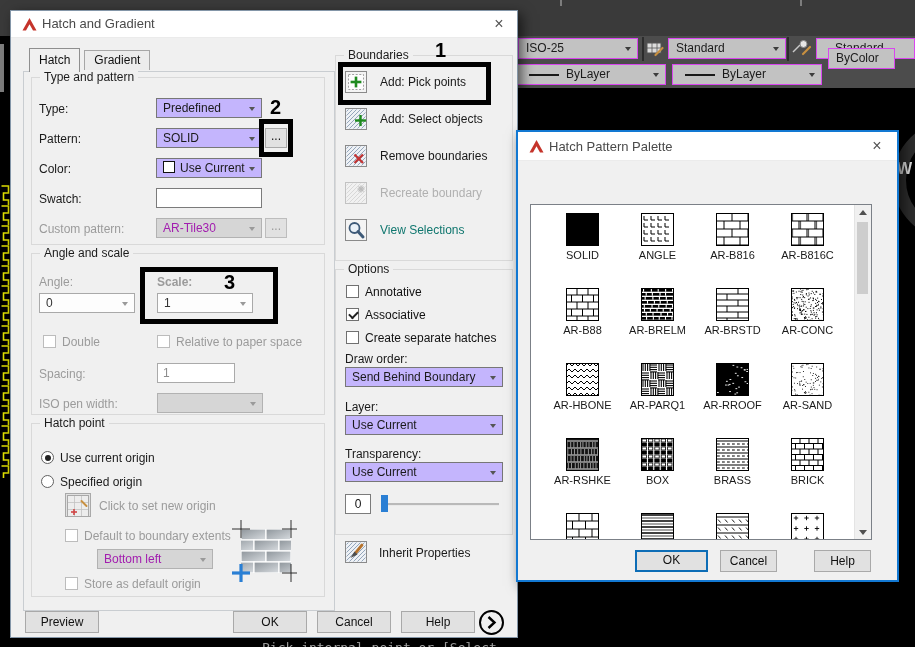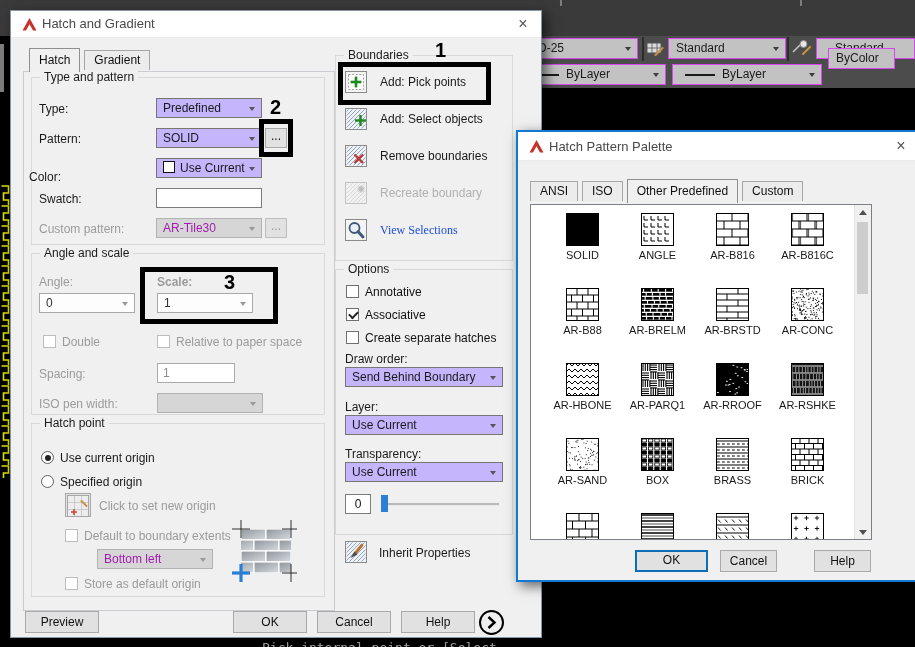--- a/index.html
+++ b/index.html
@@ -1,20 +1,20 @@
 <!DOCTYPE html>
 <html><head>
 <meta charset="utf-8">
 <style>
   html,body{margin:0;padding:0;background:#000;}
   .stage{position:relative;width:915px;height:647px;background:#000;overflow:hidden;
          font-family:"Liberation Sans",sans-serif;font-size:12px;color:#111;}
   .abs{position:absolute;}
   
-  .dlg{position:absolute;background:#f0f0f0;box-shadow:4px 4px 12px rgba(0,0,0,.6);padding-left:24px;}
+  .dlg{position:absolute;background:#f0f0f0;box-shadow:4px 4px 12px rgba(0,0,0,.6);}
   .dlg.main{border:1px solid #8496a8;z-index:10;}
   .dlg.pal{border:2px solid #1278d2;z-index:20;}
   .titlebar{position:absolute;left:0;top:0;right:0;height:26px;background:#fff;border-bottom:1px solid #ebebeb;}
   .title-text{position:absolute;left:31px;top:5px;font-size:13px;color:#4a4a4a;white-space:nowrap;}
   .tlogo{position:absolute;left:11px;top:6px;width:15px;height:15px;}
   .close-x{position:absolute;top:3px;width:24px;height:20px;text-align:center;font-size:16px;line-height:20px;color:#555;}
   
   .tabs{position:absolute;display:flex;align-items:center;gap:4px;}
   .tab{background:#ececec;border:1px solid #a6a6a6;border-bottom:none;height:19px;line-height:19px;padding:0 9px;white-space:nowrap;}
   .tab.active{background:#f0f0f0;height:23px;line-height:23px;border-color:#8f8f8f;position:relative;z-index:6;}
@@ -162,21 +162,21 @@
     </div>
     <span class="lbl" style="left:28px;top:91px;">Type:</span>
     <div class="combo" style="left:145px;top:87px;width:106px;height:20px;">
       <span>Predefined</span><i class="chev"></i>
     </div>
     <span class="lbl" style="left:28px;top:121px;">Pattern:</span>
     <div class="combo" style="left:145px;top:117px;width:106px;height:20px;">
       <span>SOLID</span><i class="chev"></i>
     </div>
     <div class="btn" style="left:254px;top:117px;width:22px;height:20px;line-height:14px;">...</div>
-    <span class="lbl" style="left:18px;top:151px;margin-top:8px;">Color:</span>
+    <span class="lbl" style="left:28px;top:151px;">Color:</span>
     <div class="combo" style="left:145px;top:147px;width:106px;height:20px;">
       <span style="display:inline-block;width:10px;height:10px;border:1.4px solid #111;background:#fff;vertical-align:-1px;margin-right:5px;"></span><span>Use Current</span><i class="chev"></i>
     </div>
     <span class="lbl" style="left:28px;top:181px;">Swatch:</span>
     <div class="field" style="left:145px;top:177px;width:106px;height:20px;"></div>
     <span class="lbld" style="left:28px;top:211px;">Custom pattern:</span>
     <div class="combo dis" style="left:145px;top:207px;width:106px;height:20px;">
       <span>AR-Tile30</span><i class="chev"></i>
     </div>
     <div class="btn" style="left:254px;top:207px;width:22px;height:20px;line-height:14px;color:#9b9b9b;border-color:#bdbdbd;">...</div>
@@ -340,21 +340,21 @@
             <span class="blabel" style="color: rgb(176, 176, 176);">Recreate boundary</span>
           </div>
           <div class="brow">
             <div class="bicon">
               <svg width="22" height="22" viewBox="0 0 22 22" style="display:block">
                 <rect x="0.5" y="0.5" width="21" height="21" fill="#f4f4f4" stroke="#8a8a8a"></rect>
                 <circle cx="9.5" cy="9" r="5" fill="#eaf1f8" stroke="#3e5a78" stroke-width="1.8"></circle>
                 <line x1="13" y1="12.5" x2="18" y2="18" stroke="#3e5a78" stroke-width="3" stroke-linecap="round"></line>
               </svg>
             </div>
-            <span class="blabel" style="color: #1d4ed8; font-family: Liberation Serif, serif;">View Selections</span>
+            <span class="blabel" style="color: #0f766e;">View Selections</span>
           </div>
         </div>
     </div>
 
     <div class="group" style="left:324px;top:258px;width:176px;height:264px;">
       <span class="legend">Options</span>
       <div id="opt-checks" style="position:absolute;left:10px;top:15px;">
           <div class="ocheck">
             <div class="cb"></div>
             <span>Annotative</span>
@@ -426,26 +426,20 @@
   <div class="dlg pal" style="left:516px;top:130px;width:379px;height:448px;">
     <div class="titlebar" style="height:28px;">
       <span class="tlogo" style="top:7px;">
           <svg width="15" height="15" viewBox="0 0 15 15" style="display:block">
             <polygon points="0.5,13.5 7.5,1 14.5,13.5 11,13.5 7.5,7.2 4,13.5" fill="#c5342b"></polygon>
           </svg>
         </span>
       <span class="title-text" style="top:7px;">Hatch Pattern Palette</span>
       <span class="close-x" style="right:8px;top:4px;">×</span>
     </div>
-    <div class="tabs" id="pal-tabs" style="left:12px;top:46px;height:26px;">
-        <div class="tab">ANSI</div>
-        <div class="tab">ISO</div>
-        <div class="tab active">Other Predefined</div>
-        <div class="tab">Custom</div>
-      </div>
     <div class="pal-list" style="left:12px;top:72px;width:340px;height:334px;">
       <div class="pal-grid" id="pal-grid" style="left:14px;top:4px;width:300px;">
           <div class="pcell">
             <div>
               <svg width="33" height="33" viewBox="0 0 33 33" style="background:#fff;display:block">
                 <rect x="0" y="0" width="33" height="33" fill="#000"></rect>
                 <rect x="0.5" y="0.5" width="32" height="32" fill="none" stroke="#000"></rect>
               </svg>
             </div>
             <div class="plabel">SOLID</div>
@@ -1029,88 +1023,20 @@
                 <rect x="13.48606905456915" y="16.039333107433905" width="1.8" height="0.9" fill="#fff"></rect>
                 <rect x="24.64842894191315" y="4.3134550896070225" width="1.8" height="0.9" fill="#fff"></rect>
                 <rect x="0.5" y="0.5" width="32" height="32" fill="none" stroke="#000"></rect>
               </svg>
             </div>
             <div class="plabel">AR-RROOF</div>
           </div>
           <div class="pcell">
             <div>
               <svg width="33" height="33" viewBox="0 0 33 33" style="background:#fff;display:block">
-                <rect x="0" y="0" width="33" height="33" fill="#141414"></rect>
-                <line x1="0" y1="3" x2="33" y2="3" stroke="#fff" stroke-width="0.9"></line>
-                <line x1="1.0004945145922222" y1="4" x2="1.0004945145922222" y2="9.4" stroke="#cfcfcf" stroke-width="0.7"></line>
-                <line x1="4.697065619517614" y1="4" x2="4.697065619517614" y2="9.4" stroke="#cfcfcf" stroke-width="0.7"></line>
-                <line x1="7.880871473104168" y1="4" x2="7.880871473104168" y2="9.4" stroke="#cfcfcf" stroke-width="0.7"></line>
-                <line x1="11.373229949629508" y1="4" x2="11.373229949629508" y2="9.4" stroke="#cfcfcf" stroke-width="0.7"></line>
-                <line x1="14.609250304293472" y1="4" x2="14.609250304293472" y2="9.4" stroke="#cfcfcf" stroke-width="0.7"></line>
-                <line x1="16.9477902884352" y1="4" x2="16.9477902884352" y2="9.4" stroke="#cfcfcf" stroke-width="0.7"></line>
-                <line x1="20.21136479378276" y1="4" x2="20.21136479378276" y2="9.4" stroke="#cfcfcf" stroke-width="0.7"></line>
-                <line x1="23.016312425870595" y1="4" x2="23.016312425870595" y2="9.4" stroke="#cfcfcf" stroke-width="0.7"></line>
-                <line x1="26.64346093779591" y1="4" x2="26.64346093779591" y2="9.4" stroke="#cfcfcf" stroke-width="0.7"></line>
-                <line x1="29.129280084711166" y1="4" x2="29.129280084711166" y2="9.4" stroke="#cfcfcf" stroke-width="0.7"></line>
-                <line x1="32.90532083097162" y1="4" x2="32.90532083097162" y2="9.4" stroke="#cfcfcf" stroke-width="0.7"></line>
-                <line x1="0" y1="10" x2="33" y2="10" stroke="#fff" stroke-width="0.9"></line>
-                <line x1="1.8090532714543182" y1="11" x2="1.8090532714543182" y2="16.4" stroke="#cfcfcf" stroke-width="0.7"></line>
-                <line x1="5.457426368565032" y1="11" x2="5.457426368565032" y2="16.4" stroke="#cfcfcf" stroke-width="0.7"></line>
-                <line x1="8.475196999812125" y1="11" x2="8.475196999812125" y2="16.4" stroke="#cfcfcf" stroke-width="0.7"></line>
-                <line x1="11.681337928251056" y1="11" x2="11.681337928251056" y2="16.4" stroke="#cfcfcf" stroke-width="0.7"></line>
-                <line x1="14.910094603854276" y1="11" x2="14.910094603854276" y2="16.4" stroke="#cfcfcf" stroke-width="0.7"></line>
-                <line x1="18.623582646913633" y1="11" x2="18.623582646913633" y2="16.4" stroke="#cfcfcf" stroke-width="0.7"></line>
-                <line x1="22.404909165112727" y1="11" x2="22.404909165112727" y2="16.4" stroke="#cfcfcf" stroke-width="0.7"></line>
-                <line x1="25.617269153528508" y1="11" x2="25.617269153528508" y2="16.4" stroke="#cfcfcf" stroke-width="0.7"></line>
-                <line x1="28.24626997171262" y1="11" x2="28.24626997171262" y2="16.4" stroke="#cfcfcf" stroke-width="0.7"></line>
-                <line x1="31.544764536966" y1="11" x2="31.544764536966" y2="16.4" stroke="#cfcfcf" stroke-width="0.7"></line>
-                <line x1="0" y1="17" x2="33" y2="17" stroke="#fff" stroke-width="0.9"></line>
-                <line x1="1.3659719863748048" y1="18" x2="1.3659719863748048" y2="23.4" stroke="#cfcfcf" stroke-width="0.7"></line>
-                <line x1="5.032975424934633" y1="18" x2="5.032975424934633" y2="23.4" stroke="#cfcfcf" stroke-width="0.7"></line>
-                <line x1="8.155958146395143" y1="18" x2="8.155958146395143" y2="23.4" stroke="#cfcfcf" stroke-width="0.7"></line>
-                <line x1="11.6549057666468" y1="18" x2="11.6549057666468" y2="23.4" stroke="#cfcfcf" stroke-width="0.7"></line>
-                <line x1="14.555482934394611" y1="18" x2="14.555482934394611" y2="23.4" stroke="#cfcfcf" stroke-width="0.7"></line>
-                <line x1="18.315947288980684" y1="18" x2="18.315947288980684" y2="23.4" stroke="#cfcfcf" stroke-width="0.7"></line>
-                <line x1="20.89080751328301" y1="18" x2="20.89080751328301" y2="23.4" stroke="#cfcfcf" stroke-width="0.7"></line>
-                <line x1="23.56869481092724" y1="18" x2="23.56869481092724" y2="23.4" stroke="#cfcfcf" stroke-width="0.7"></line>
-                <line x1="26.666439395428842" y1="18" x2="26.666439395428842" y2="23.4" stroke="#cfcfcf" stroke-width="0.7"></line>
-                <line x1="29.495277872260328" y1="18" x2="29.495277872260328" y2="23.4" stroke="#cfcfcf" stroke-width="0.7"></line>
-                <line x1="32.75739300481854" y1="18" x2="32.75739300481854" y2="23.4" stroke="#cfcfcf" stroke-width="0.7"></line>
-                <line x1="0" y1="24" x2="33" y2="24" stroke="#fff" stroke-width="0.9"></line>
-                <line x1="2.3752597027343043" y1="25" x2="2.3752597027343043" y2="30.4" stroke="#cfcfcf" stroke-width="0.7"></line>
-                <line x1="5.504148252822528" y1="25" x2="5.504148252822528" y2="30.4" stroke="#cfcfcf" stroke-width="0.7"></line>
-                <line x1="9.2833495614507" y1="25" x2="9.2833495614507" y2="30.4" stroke="#cfcfcf" stroke-width="0.7"></line>
-                <line x1="12.309718351955395" y1="25" x2="12.309718351955395" y2="30.4" stroke="#cfcfcf" stroke-width="0.7"></line>
-                <line x1="14.557604804056513" y1="25" x2="14.557604804056513" y2="30.4" stroke="#cfcfcf" stroke-width="0.7"></line>
-                <line x1="17.884534177130337" y1="25" x2="17.884534177130337" y2="30.4" stroke="#cfcfcf" stroke-width="0.7"></line>
-                <line x1="21.29230182370744" y1="25" x2="21.29230182370744" y2="30.4" stroke="#cfcfcf" stroke-width="0.7"></line>
-                <line x1="24.444369746951562" y1="25" x2="24.444369746951562" y2="30.4" stroke="#cfcfcf" stroke-width="0.7"></line>
-                <line x1="27.11509266389306" y1="25" x2="27.11509266389306" y2="30.4" stroke="#cfcfcf" stroke-width="0.7"></line>
-                <line x1="29.981016346803415" y1="25" x2="29.981016346803415" y2="30.4" stroke="#cfcfcf" stroke-width="0.7"></line>
-                <line x1="32.98311411253322" y1="25" x2="32.98311411253322" y2="30.4" stroke="#cfcfcf" stroke-width="0.7"></line>
-                <line x1="0" y1="31" x2="33" y2="31" stroke="#fff" stroke-width="0.9"></line>
-                <line x1="1.2208970059738016" y1="32" x2="1.2208970059738016" y2="37.4" stroke="#cfcfcf" stroke-width="0.7"></line>
-                <line x1="4.156397295070997" y1="32" x2="4.156397295070997" y2="37.4" stroke="#cfcfcf" stroke-width="0.7"></line>
-                <line x1="7.290852305801051" y1="32" x2="7.290852305801051" y2="37.4" stroke="#cfcfcf" stroke-width="0.7"></line>
-                <line x1="10.968675256226527" y1="32" x2="10.968675256226527" y2="37.4" stroke="#cfcfcf" stroke-width="0.7"></line>
-                <line x1="14.760315244347005" y1="32" x2="14.760315244347005" y2="37.4" stroke="#cfcfcf" stroke-width="0.7"></line>
-                <line x1="18.214181807923218" y1="32" x2="18.214181807923218" y2="37.4" stroke="#cfcfcf" stroke-width="0.7"></line>
-                <line x1="21.00707219522776" y1="32" x2="21.00707219522776" y2="37.4" stroke="#cfcfcf" stroke-width="0.7"></line>
-                <line x1="23.41895777276669" y1="32" x2="23.41895777276669" y2="37.4" stroke="#cfcfcf" stroke-width="0.7"></line>
-                <line x1="26.34767115439646" y1="32" x2="26.34767115439646" y2="37.4" stroke="#cfcfcf" stroke-width="0.7"></line>
-                <line x1="29.87131580499528" y1="32" x2="29.87131580499528" y2="37.4" stroke="#cfcfcf" stroke-width="0.7"></line>
-                <line x1="32.92224486075447" y1="32" x2="32.92224486075447" y2="37.4" stroke="#cfcfcf" stroke-width="0.7"></line>
-                <rect x="0.5" y="0.5" width="32" height="32" fill="none" stroke="#000"></rect>
-              </svg>
-            </div>
-            <div class="plabel">AR-RSHKE</div>
-          </div>
-          <div class="pcell">
-            <div>
-              <svg width="33" height="33" viewBox="0 0 33 33" style="background:#fff;display:block">
                 <rect x="0.007912233475554843" y="29.931422098507834" width="0.9" height="0.9" fill="#000"></rect>
                 <rect x="19.67611707173107" y="25.84716953050679" width="0.9" height="0.9" fill="#000"></rect>
                 <rect x="20.720407093279253" y="2.770799682834558" width="0.9" height="0.9" fill="#000"></rect>
                 <rect x="21.27149010695121" y="12.098952641756718" width="0.9" height="0.9" fill="#000"></rect>
                 <rect x="28.542970238506314" y="5.716382938305094" width="0.9" height="0.9" fill="#000"></rect>
                 <rect x="31.520814925209066" y="5.257254766885776" width="0.9" height="0.9" fill="#000"></rect>
                 <rect x="12.944852343269089" y="28.967461942214268" width="0.9" height="0.9" fill="#000"></rect>
                 <rect x="16.355412624941867" y="20.122818568778605" width="0.9" height="0.9" fill="#000"></rect>
                 <rect x="20.57513351206441" y="30.26976086118713" width="0.9" height="0.9" fill="#000"></rect>
                 <rect x="31.62653036398186" y="20.247199768315628" width="0.9" height="0.9" fill="#000"></rect>
@@ -1195,20 +1121,88 @@
                 <rect x="5.9932496277583995" y="20.15278152569792" width="0.9" height="0.9" fill="#000"></rect>
                 <rect x="26.917026964443284" y="15.808600641697925" width="0.9" height="0.9" fill="#000"></rect>
                 <rect x="0.5" y="0.5" width="32" height="32" fill="none" stroke="#000"></rect>
               </svg>
             </div>
             <div class="plabel">AR-SAND</div>
           </div>
           <div class="pcell">
             <div>
               <svg width="33" height="33" viewBox="0 0 33 33" style="background:#fff;display:block">
+                <rect x="0" y="0" width="33" height="33" fill="#141414"></rect>
+                <line x1="0" y1="3" x2="33" y2="3" stroke="#fff" stroke-width="0.9"></line>
+                <line x1="1.0004945145922222" y1="4" x2="1.0004945145922222" y2="9.4" stroke="#cfcfcf" stroke-width="0.7"></line>
+                <line x1="4.697065619517614" y1="4" x2="4.697065619517614" y2="9.4" stroke="#cfcfcf" stroke-width="0.7"></line>
+                <line x1="7.880871473104168" y1="4" x2="7.880871473104168" y2="9.4" stroke="#cfcfcf" stroke-width="0.7"></line>
+                <line x1="11.373229949629508" y1="4" x2="11.373229949629508" y2="9.4" stroke="#cfcfcf" stroke-width="0.7"></line>
+                <line x1="14.609250304293472" y1="4" x2="14.609250304293472" y2="9.4" stroke="#cfcfcf" stroke-width="0.7"></line>
+                <line x1="16.9477902884352" y1="4" x2="16.9477902884352" y2="9.4" stroke="#cfcfcf" stroke-width="0.7"></line>
+                <line x1="20.21136479378276" y1="4" x2="20.21136479378276" y2="9.4" stroke="#cfcfcf" stroke-width="0.7"></line>
+                <line x1="23.016312425870595" y1="4" x2="23.016312425870595" y2="9.4" stroke="#cfcfcf" stroke-width="0.7"></line>
+                <line x1="26.64346093779591" y1="4" x2="26.64346093779591" y2="9.4" stroke="#cfcfcf" stroke-width="0.7"></line>
+                <line x1="29.129280084711166" y1="4" x2="29.129280084711166" y2="9.4" stroke="#cfcfcf" stroke-width="0.7"></line>
+                <line x1="32.90532083097162" y1="4" x2="32.90532083097162" y2="9.4" stroke="#cfcfcf" stroke-width="0.7"></line>
+                <line x1="0" y1="10" x2="33" y2="10" stroke="#fff" stroke-width="0.9"></line>
+                <line x1="1.8090532714543182" y1="11" x2="1.8090532714543182" y2="16.4" stroke="#cfcfcf" stroke-width="0.7"></line>
+                <line x1="5.457426368565032" y1="11" x2="5.457426368565032" y2="16.4" stroke="#cfcfcf" stroke-width="0.7"></line>
+                <line x1="8.475196999812125" y1="11" x2="8.475196999812125" y2="16.4" stroke="#cfcfcf" stroke-width="0.7"></line>
+                <line x1="11.681337928251056" y1="11" x2="11.681337928251056" y2="16.4" stroke="#cfcfcf" stroke-width="0.7"></line>
+                <line x1="14.910094603854276" y1="11" x2="14.910094603854276" y2="16.4" stroke="#cfcfcf" stroke-width="0.7"></line>
+                <line x1="18.623582646913633" y1="11" x2="18.623582646913633" y2="16.4" stroke="#cfcfcf" stroke-width="0.7"></line>
+                <line x1="22.404909165112727" y1="11" x2="22.404909165112727" y2="16.4" stroke="#cfcfcf" stroke-width="0.7"></line>
+                <line x1="25.617269153528508" y1="11" x2="25.617269153528508" y2="16.4" stroke="#cfcfcf" stroke-width="0.7"></line>
+                <line x1="28.24626997171262" y1="11" x2="28.24626997171262" y2="16.4" stroke="#cfcfcf" stroke-width="0.7"></line>
+                <line x1="31.544764536966" y1="11" x2="31.544764536966" y2="16.4" stroke="#cfcfcf" stroke-width="0.7"></line>
+                <line x1="0" y1="17" x2="33" y2="17" stroke="#fff" stroke-width="0.9"></line>
+                <line x1="1.3659719863748048" y1="18" x2="1.3659719863748048" y2="23.4" stroke="#cfcfcf" stroke-width="0.7"></line>
+                <line x1="5.032975424934633" y1="18" x2="5.032975424934633" y2="23.4" stroke="#cfcfcf" stroke-width="0.7"></line>
+                <line x1="8.155958146395143" y1="18" x2="8.155958146395143" y2="23.4" stroke="#cfcfcf" stroke-width="0.7"></line>
+                <line x1="11.6549057666468" y1="18" x2="11.6549057666468" y2="23.4" stroke="#cfcfcf" stroke-width="0.7"></line>
+                <line x1="14.555482934394611" y1="18" x2="14.555482934394611" y2="23.4" stroke="#cfcfcf" stroke-width="0.7"></line>
+                <line x1="18.315947288980684" y1="18" x2="18.315947288980684" y2="23.4" stroke="#cfcfcf" stroke-width="0.7"></line>
+                <line x1="20.89080751328301" y1="18" x2="20.89080751328301" y2="23.4" stroke="#cfcfcf" stroke-width="0.7"></line>
+                <line x1="23.56869481092724" y1="18" x2="23.56869481092724" y2="23.4" stroke="#cfcfcf" stroke-width="0.7"></line>
+                <line x1="26.666439395428842" y1="18" x2="26.666439395428842" y2="23.4" stroke="#cfcfcf" stroke-width="0.7"></line>
+                <line x1="29.495277872260328" y1="18" x2="29.495277872260328" y2="23.4" stroke="#cfcfcf" stroke-width="0.7"></line>
+                <line x1="32.75739300481854" y1="18" x2="32.75739300481854" y2="23.4" stroke="#cfcfcf" stroke-width="0.7"></line>
+                <line x1="0" y1="24" x2="33" y2="24" stroke="#fff" stroke-width="0.9"></line>
+                <line x1="2.3752597027343043" y1="25" x2="2.3752597027343043" y2="30.4" stroke="#cfcfcf" stroke-width="0.7"></line>
+                <line x1="5.504148252822528" y1="25" x2="5.504148252822528" y2="30.4" stroke="#cfcfcf" stroke-width="0.7"></line>
+                <line x1="9.2833495614507" y1="25" x2="9.2833495614507" y2="30.4" stroke="#cfcfcf" stroke-width="0.7"></line>
+                <line x1="12.309718351955395" y1="25" x2="12.309718351955395" y2="30.4" stroke="#cfcfcf" stroke-width="0.7"></line>
+                <line x1="14.557604804056513" y1="25" x2="14.557604804056513" y2="30.4" stroke="#cfcfcf" stroke-width="0.7"></line>
+                <line x1="17.884534177130337" y1="25" x2="17.884534177130337" y2="30.4" stroke="#cfcfcf" stroke-width="0.7"></line>
+                <line x1="21.29230182370744" y1="25" x2="21.29230182370744" y2="30.4" stroke="#cfcfcf" stroke-width="0.7"></line>
+                <line x1="24.444369746951562" y1="25" x2="24.444369746951562" y2="30.4" stroke="#cfcfcf" stroke-width="0.7"></line>
+                <line x1="27.11509266389306" y1="25" x2="27.11509266389306" y2="30.4" stroke="#cfcfcf" stroke-width="0.7"></line>
+                <line x1="29.981016346803415" y1="25" x2="29.981016346803415" y2="30.4" stroke="#cfcfcf" stroke-width="0.7"></line>
+                <line x1="32.98311411253322" y1="25" x2="32.98311411253322" y2="30.4" stroke="#cfcfcf" stroke-width="0.7"></line>
+                <line x1="0" y1="31" x2="33" y2="31" stroke="#fff" stroke-width="0.9"></line>
+                <line x1="1.2208970059738016" y1="32" x2="1.2208970059738016" y2="37.4" stroke="#cfcfcf" stroke-width="0.7"></line>
+                <line x1="4.156397295070997" y1="32" x2="4.156397295070997" y2="37.4" stroke="#cfcfcf" stroke-width="0.7"></line>
+                <line x1="7.290852305801051" y1="32" x2="7.290852305801051" y2="37.4" stroke="#cfcfcf" stroke-width="0.7"></line>
+                <line x1="10.968675256226527" y1="32" x2="10.968675256226527" y2="37.4" stroke="#cfcfcf" stroke-width="0.7"></line>
+                <line x1="14.760315244347005" y1="32" x2="14.760315244347005" y2="37.4" stroke="#cfcfcf" stroke-width="0.7"></line>
+                <line x1="18.214181807923218" y1="32" x2="18.214181807923218" y2="37.4" stroke="#cfcfcf" stroke-width="0.7"></line>
+                <line x1="21.00707219522776" y1="32" x2="21.00707219522776" y2="37.4" stroke="#cfcfcf" stroke-width="0.7"></line>
+                <line x1="23.41895777276669" y1="32" x2="23.41895777276669" y2="37.4" stroke="#cfcfcf" stroke-width="0.7"></line>
+                <line x1="26.34767115439646" y1="32" x2="26.34767115439646" y2="37.4" stroke="#cfcfcf" stroke-width="0.7"></line>
+                <line x1="29.87131580499528" y1="32" x2="29.87131580499528" y2="37.4" stroke="#cfcfcf" stroke-width="0.7"></line>
+                <line x1="32.92224486075447" y1="32" x2="32.92224486075447" y2="37.4" stroke="#cfcfcf" stroke-width="0.7"></line>
+                <rect x="0.5" y="0.5" width="32" height="32" fill="none" stroke="#000"></rect>
+              </svg>
+            </div>
+            <div class="plabel">AR-RSHKE</div>
+          </div>
+          <div class="pcell">
+            <div>
+              <svg width="33" height="33" viewBox="0 0 33 33" style="background:#fff;display:block">
                 <rect x="1" y="1" width="4.4" height="3" fill="#fff" stroke="#000" stroke-width="0.8"></rect>
                 <rect x="1" y="5" width="4.4" height="3" fill="#000" stroke="#000" stroke-width="0.8"></rect>
                 <rect x="1" y="9" width="4.4" height="3" fill="#fff" stroke="#000" stroke-width="0.8"></rect>
                 <rect x="1" y="13" width="4.4" height="3" fill="#000" stroke="#000" stroke-width="0.8"></rect>
                 <rect x="1" y="17" width="4.4" height="3" fill="#fff" stroke="#000" stroke-width="0.8"></rect>
                 <rect x="1" y="21" width="4.4" height="3" fill="#000" stroke="#000" stroke-width="0.8"></rect>
                 <rect x="1" y="25" width="4.4" height="3" fill="#fff" stroke="#000" stroke-width="0.8"></rect>
                 <rect x="1" y="29" width="4.4" height="3" fill="#000" stroke="#000" stroke-width="0.8"></rect>
                 <rect x="7.4" y="1" width="4.4" height="3" fill="#fff" stroke="#000" stroke-width="0.8"></rect>
                 <rect x="7.4" y="5" width="4.4" height="3" fill="#000" stroke="#000" stroke-width="0.8"></rect>

